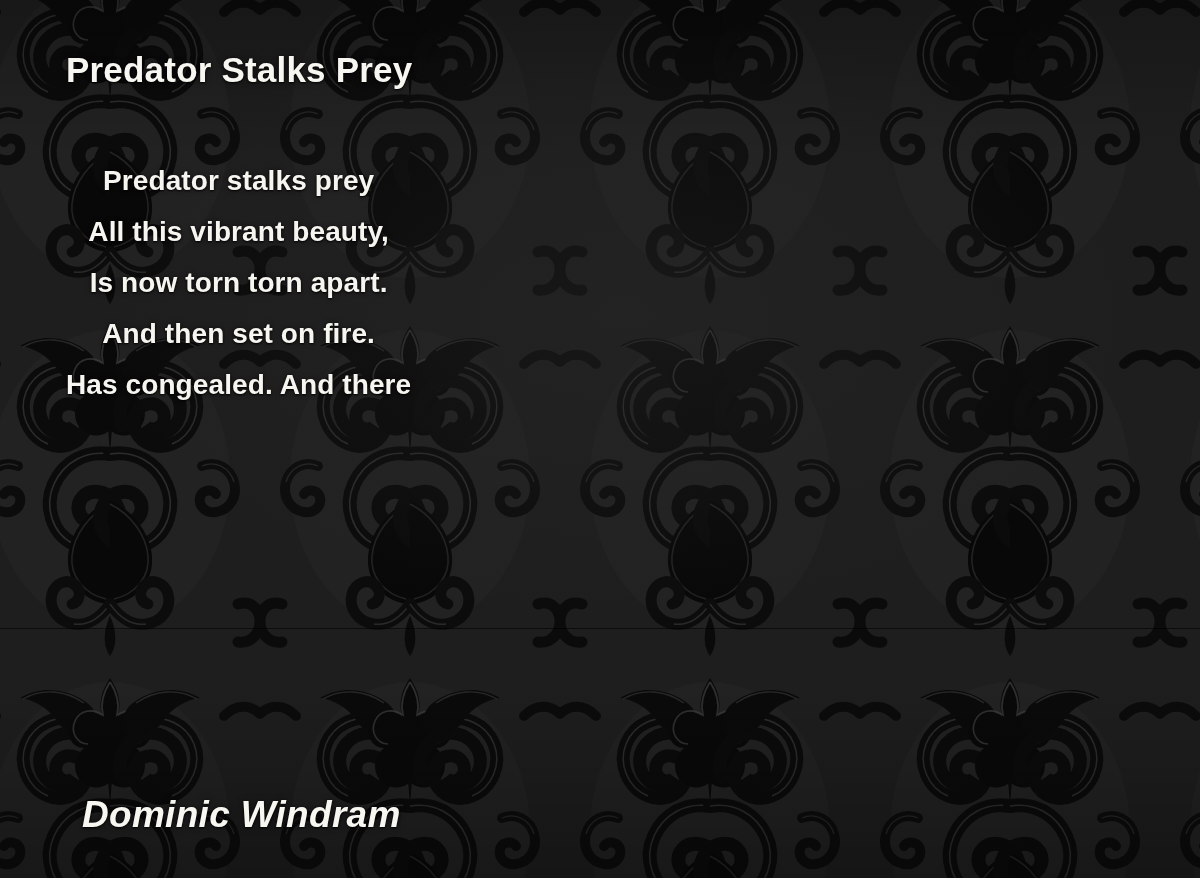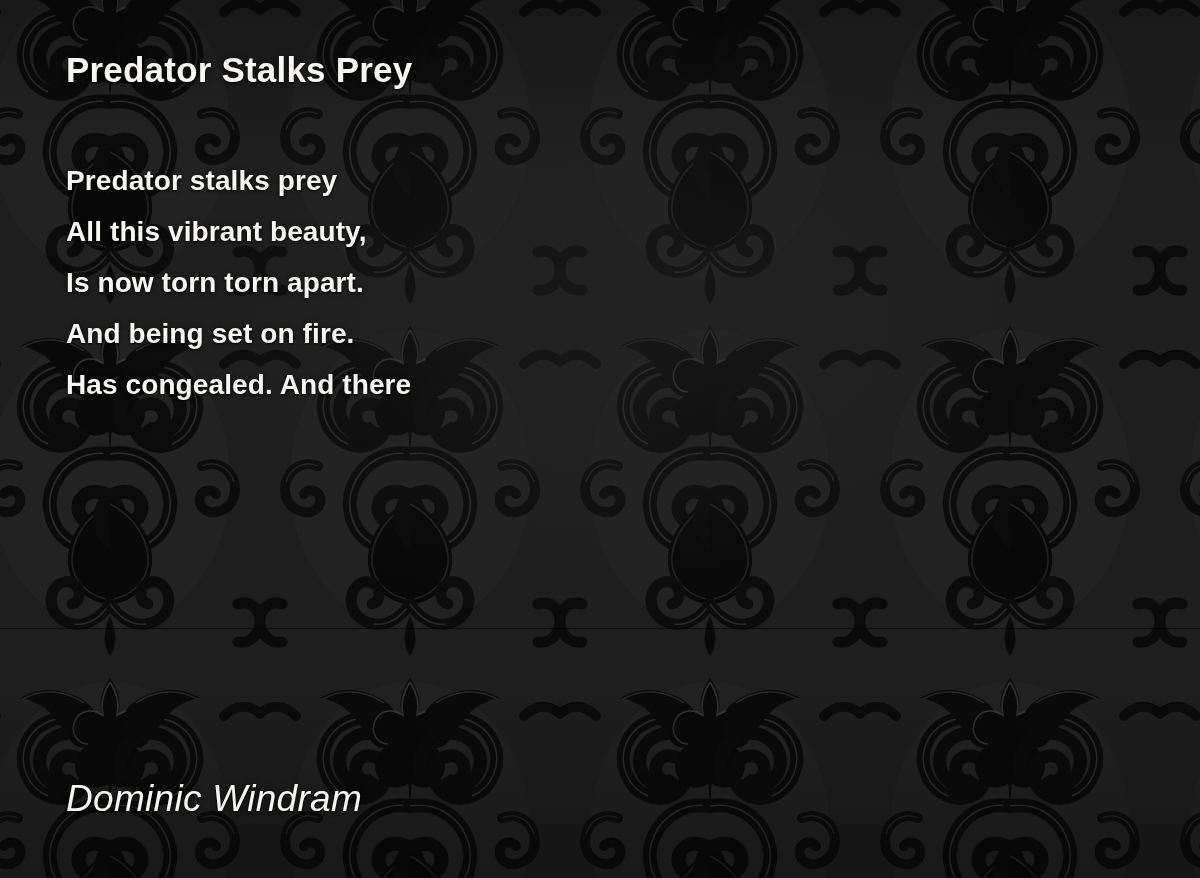--- a/index.html
+++ b/index.html
@@ -10,20 +10,21 @@
   body {
     font-family: "Liberation Sans", sans-serif;
   }
 
   #poem-card {
     position: relative;
     width: 1200px;
     height: 878px;
     overflow: hidden;
     background-color: #1c1c1c;
+    text-align: center;
   }
 
   
   #bg-pattern {
     position: absolute;
     inset: 0;
     width: 100%;
     height: 100%;
     z-index: 0;
     pointer-events: none;
@@ -89,24 +90,24 @@
   }
   .poem-line.blank {
     color: transparent;
     text-shadow: none;
   }
 
   #poem-author {
     position: absolute;
     left: 66px;
     top: 778px;
-    margin: 0;
+    margin: 16px;
     font-size: 37px;
     font-style: italic;
-    font-weight: normal;
+    font-weight: bold;
     color: #f7f6f1;
     letter-spacing: 0.3px;
     text-shadow: 0 1px 2px rgba(0,0,0,0.85), 0 0 6px rgba(0,0,0,0.5);
     white-space: nowrap;
   }
 </style>
 </head>
 <body>
 
 <div id="poem-card">
@@ -167,21 +168,21 @@
   <div id="bg-vignette"></div>
 
   <div id="content">
 
     <h1 id="poem-title">Predator Stalks Prey</h1>
 
     <div id="poem-body">
       <div class="poem-line">Predator stalks prey</div>
       <div class="poem-line">All this vibrant beauty,</div>
       <div class="poem-line">Is now torn torn apart.</div>
-      <div class="poem-line">And being set on fire.</div>
+      <div class="poem-line">And then set on fire.</div>
       <div class="poem-line">Has congealed. And there</div>
       <div class="poem-line blank"></div>
     </div>
 
     <div id="poem-author">Dominic Windram</div>
 
   </div>
 </div>
 
 </body></html>

